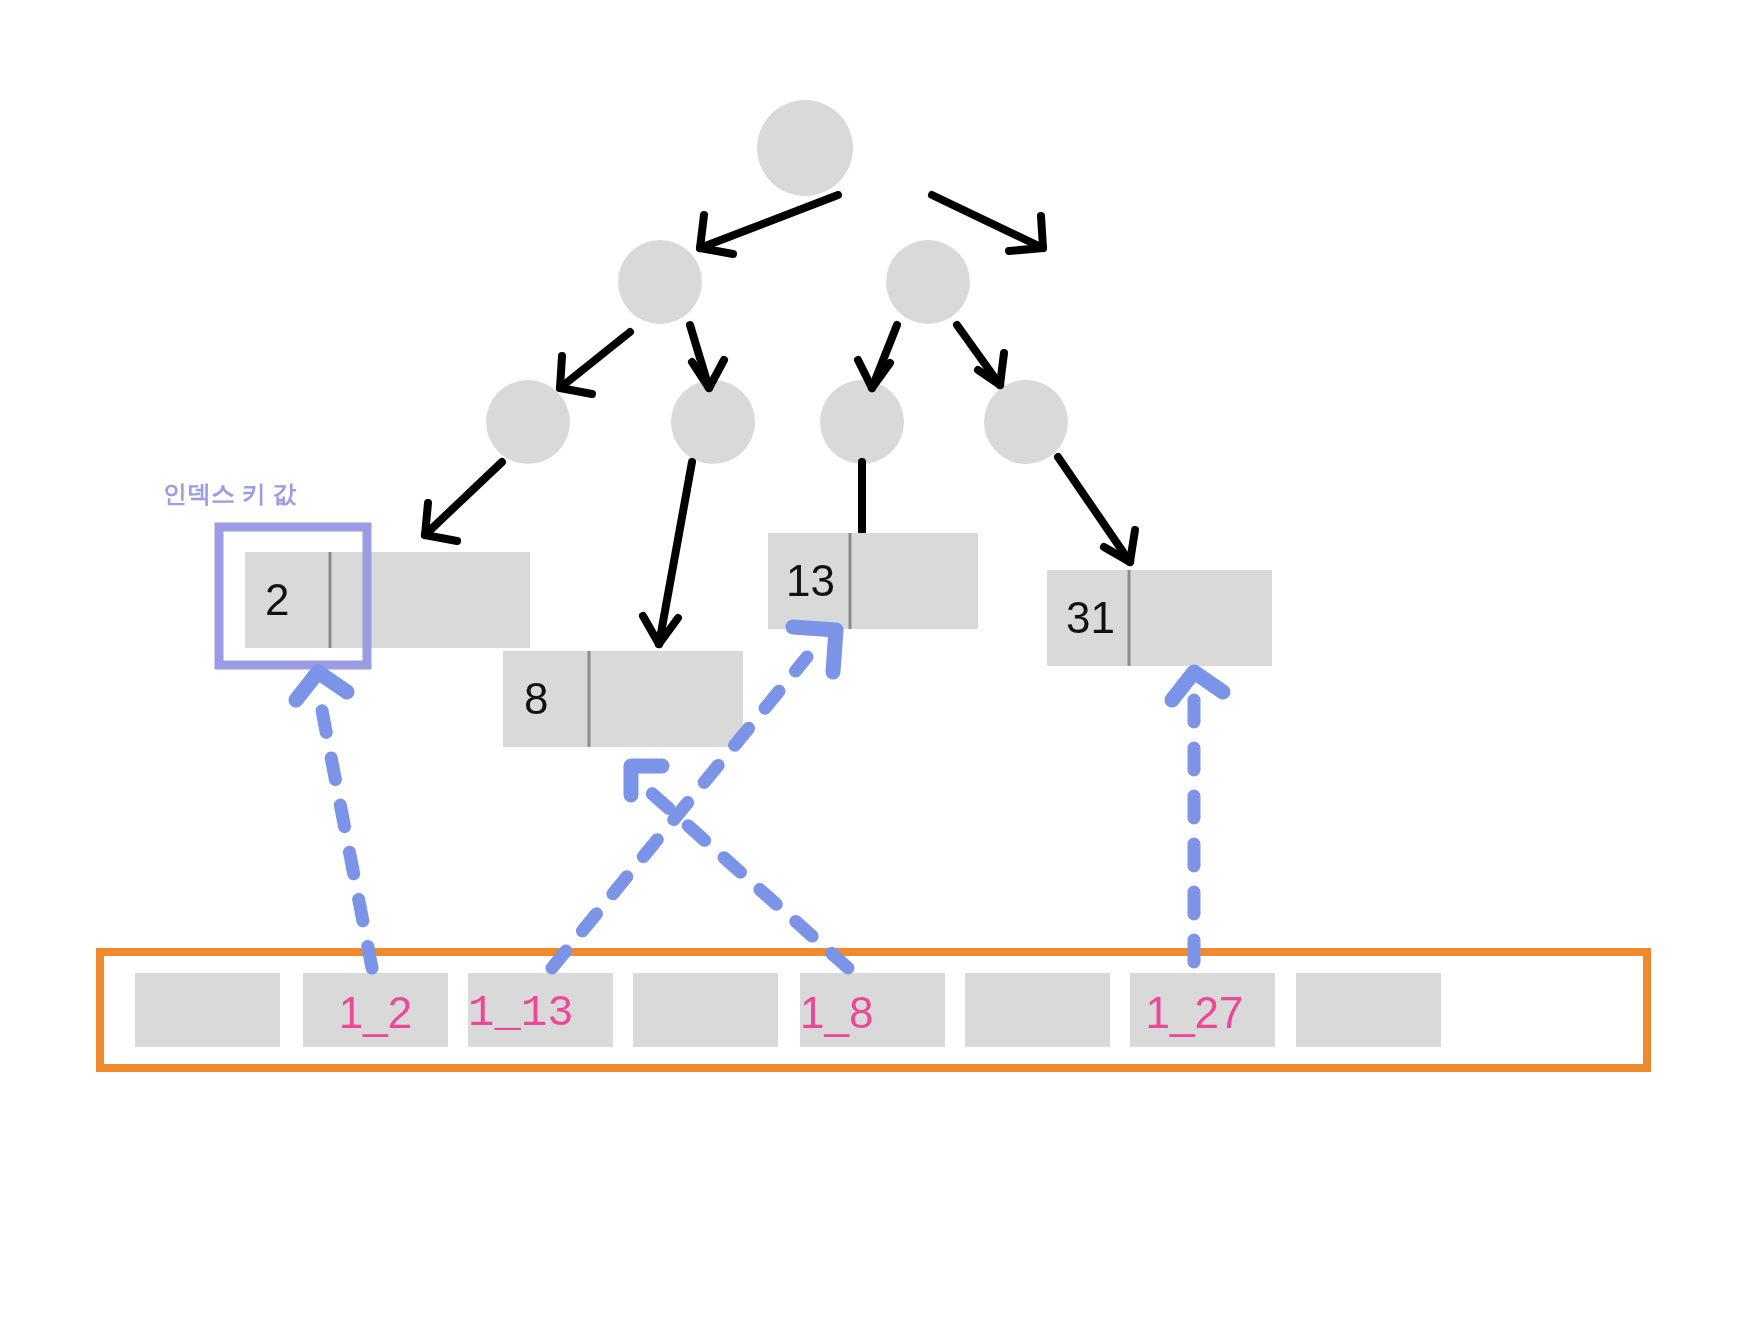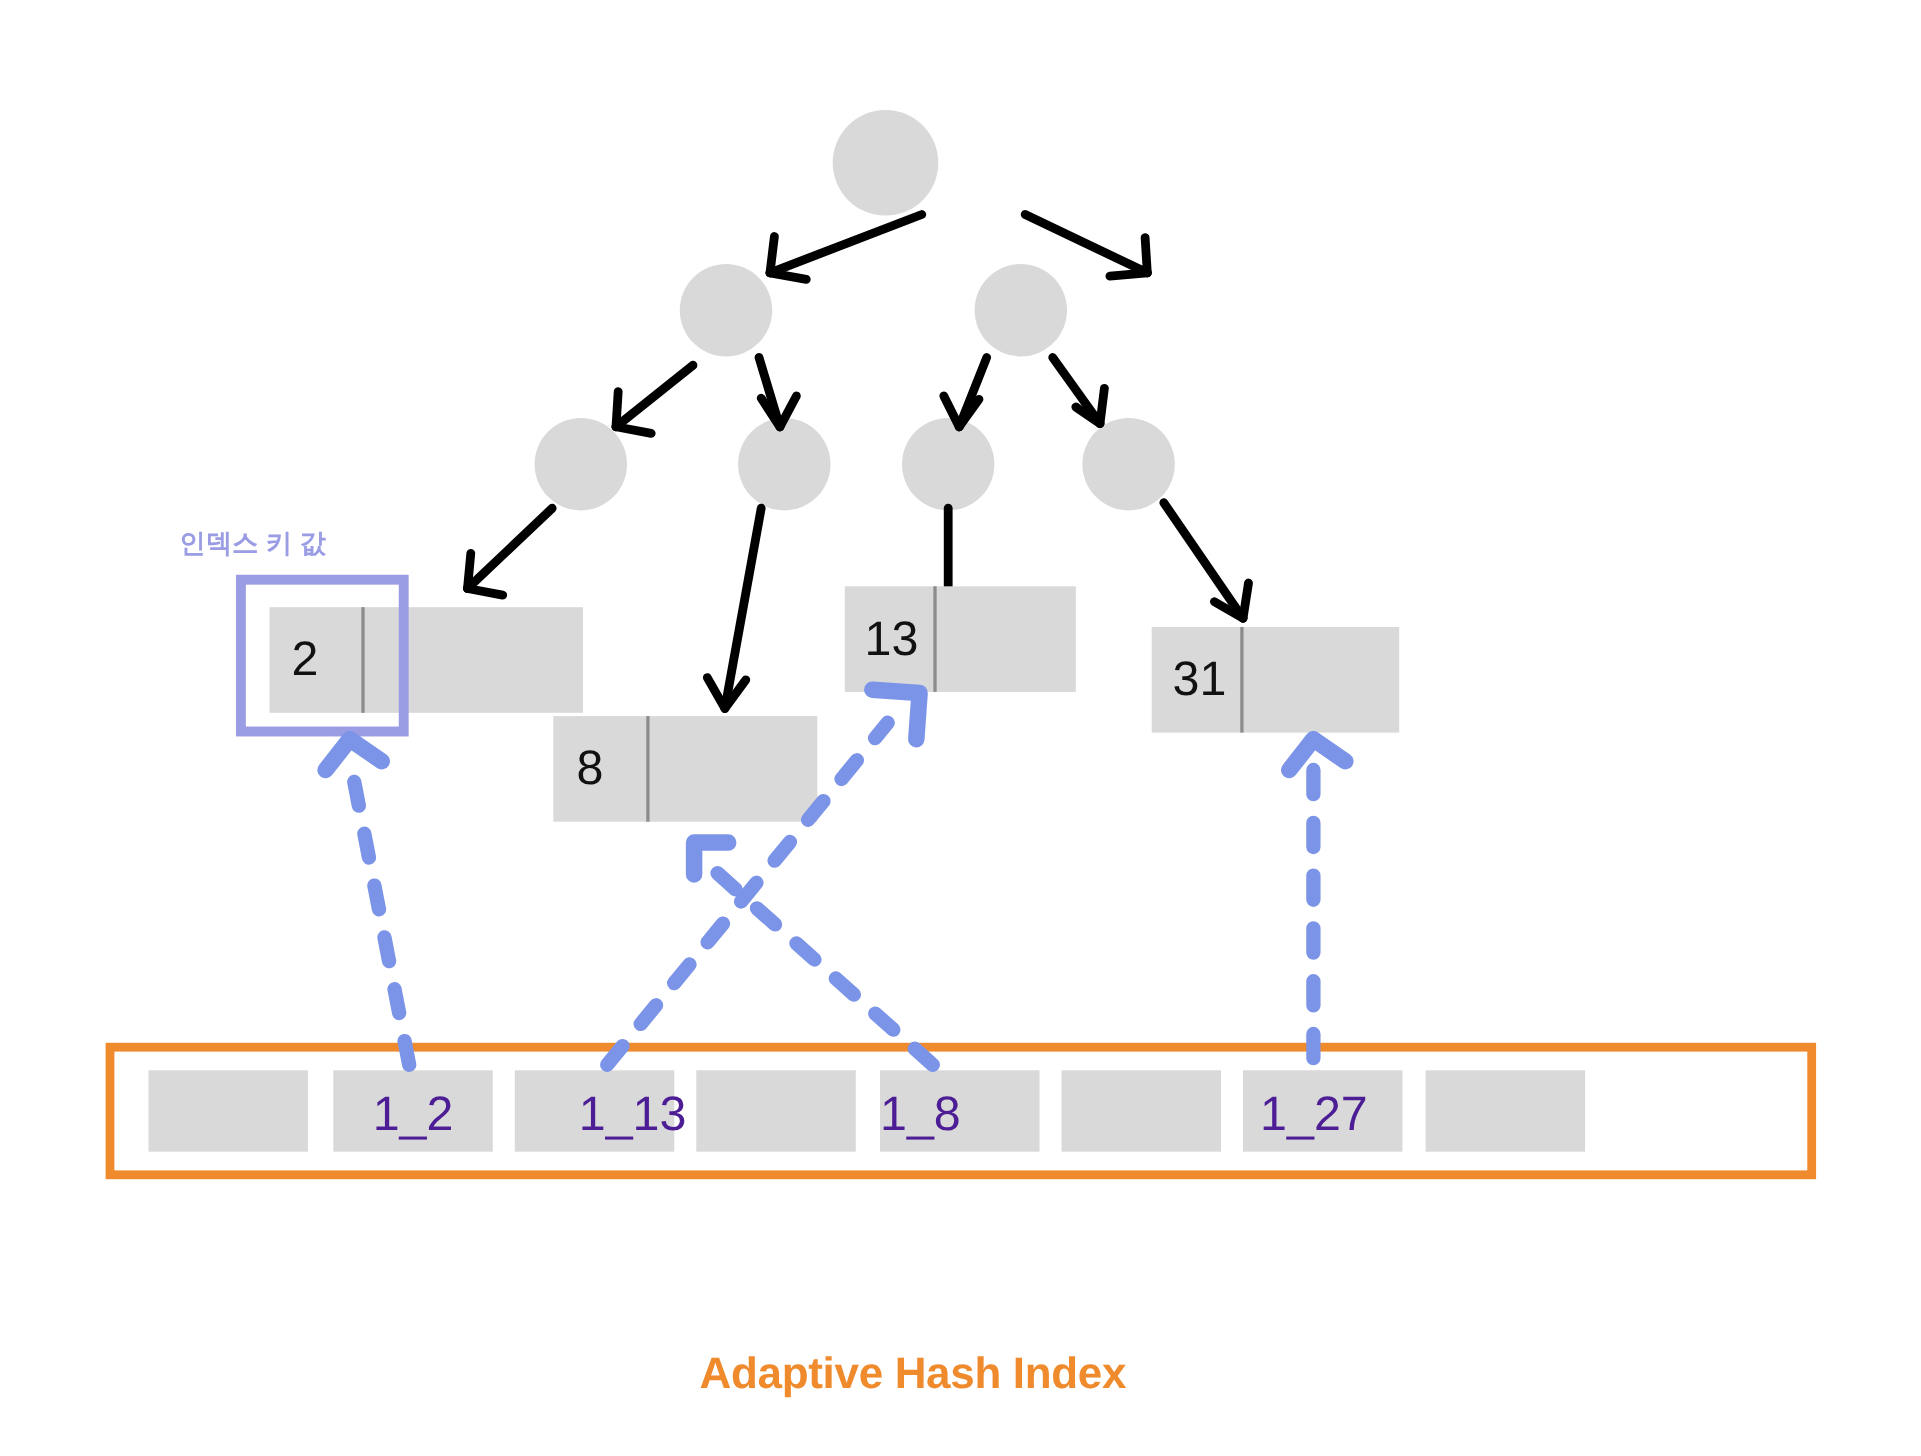--- a/index.html
+++ b/index.html
@@ -51,21 +51,21 @@
     color: #f08b2d;
     letter-spacing: -0.3px;
   }
   .leaf-val {
     font-size: 44px;
     color: #111111;
     font-family: "Liberation Sans", "DejaVu Sans", sans-serif;
   }
   .hash-val {
     font-size: 44px;
-    color: #4c1d95;
+    color: #ec4899;
     font-family: "Liberation Sans", "DejaVu Sans", sans-serif;
   }
 </style>
 </head>
 <body>
 
 <div id="stage">
 
   <svg id="svg-layer" viewBox="0 0 1746 1324">
 
@@ -200,35 +200,34 @@
       <g>
         <path d="M 1194,962 L 1194,700" stroke-dasharray="22 26"></path>
         <path d="M 1172,700 L 1194,672 L 1223,692" stroke-width="15"></path>
       </g>
     </g>
   </svg>
 
 
   <div class="txt" id="index-key-label">인덱스 키 값</div>
 
-  <div class="txt" id="ahi-caption">Adaptive Hash Index</div>
 
   <div class="txt leaf-val" style="left:265px; top:575px;">2</div>
 
   <div class="txt leaf-val" style="left:524px; top:674px;">8</div>
 
   <div class="txt leaf-val" style="left:786px; top:556px;">13</div>
 
   <div class="txt leaf-val" style="left:1066px; top:593px;">31</div>
 
   <div class="txt hash-val" style="left:135px; top:988px; width:145px; text-align:center;"></div>
 
   <div class="txt hash-val" style="left:303px; top:988px; width:145px; text-align:center;">1_2</div>
 
-  <div class="txt hash-val" style="left:468px; top:988px; width:156px; text-align:right;">1_13</div>
+  <div class="txt hash-val" style="left:468px; top:988px; width:156px; text-align:left;font-family:Liberation Mono, monospace;">1_13</div>
 
   <div class="txt hash-val" style="left:633px; top:988px; width:145px; text-align:center;"></div>
 
   <div class="txt hash-val" style="left:800px; top:988px; width:145px; ">1_8</div>
 
   <div class="txt hash-val" style="left:965px; top:988px; width:145px; text-align:center;"></div>
 
   <div class="txt hash-val" style="left:1130px; top:988px; width:129px; text-align:center;">1_27</div>
 
   <div class="txt hash-val" style="left:1296px; top:988px; width:145px; text-align:center;"></div>

